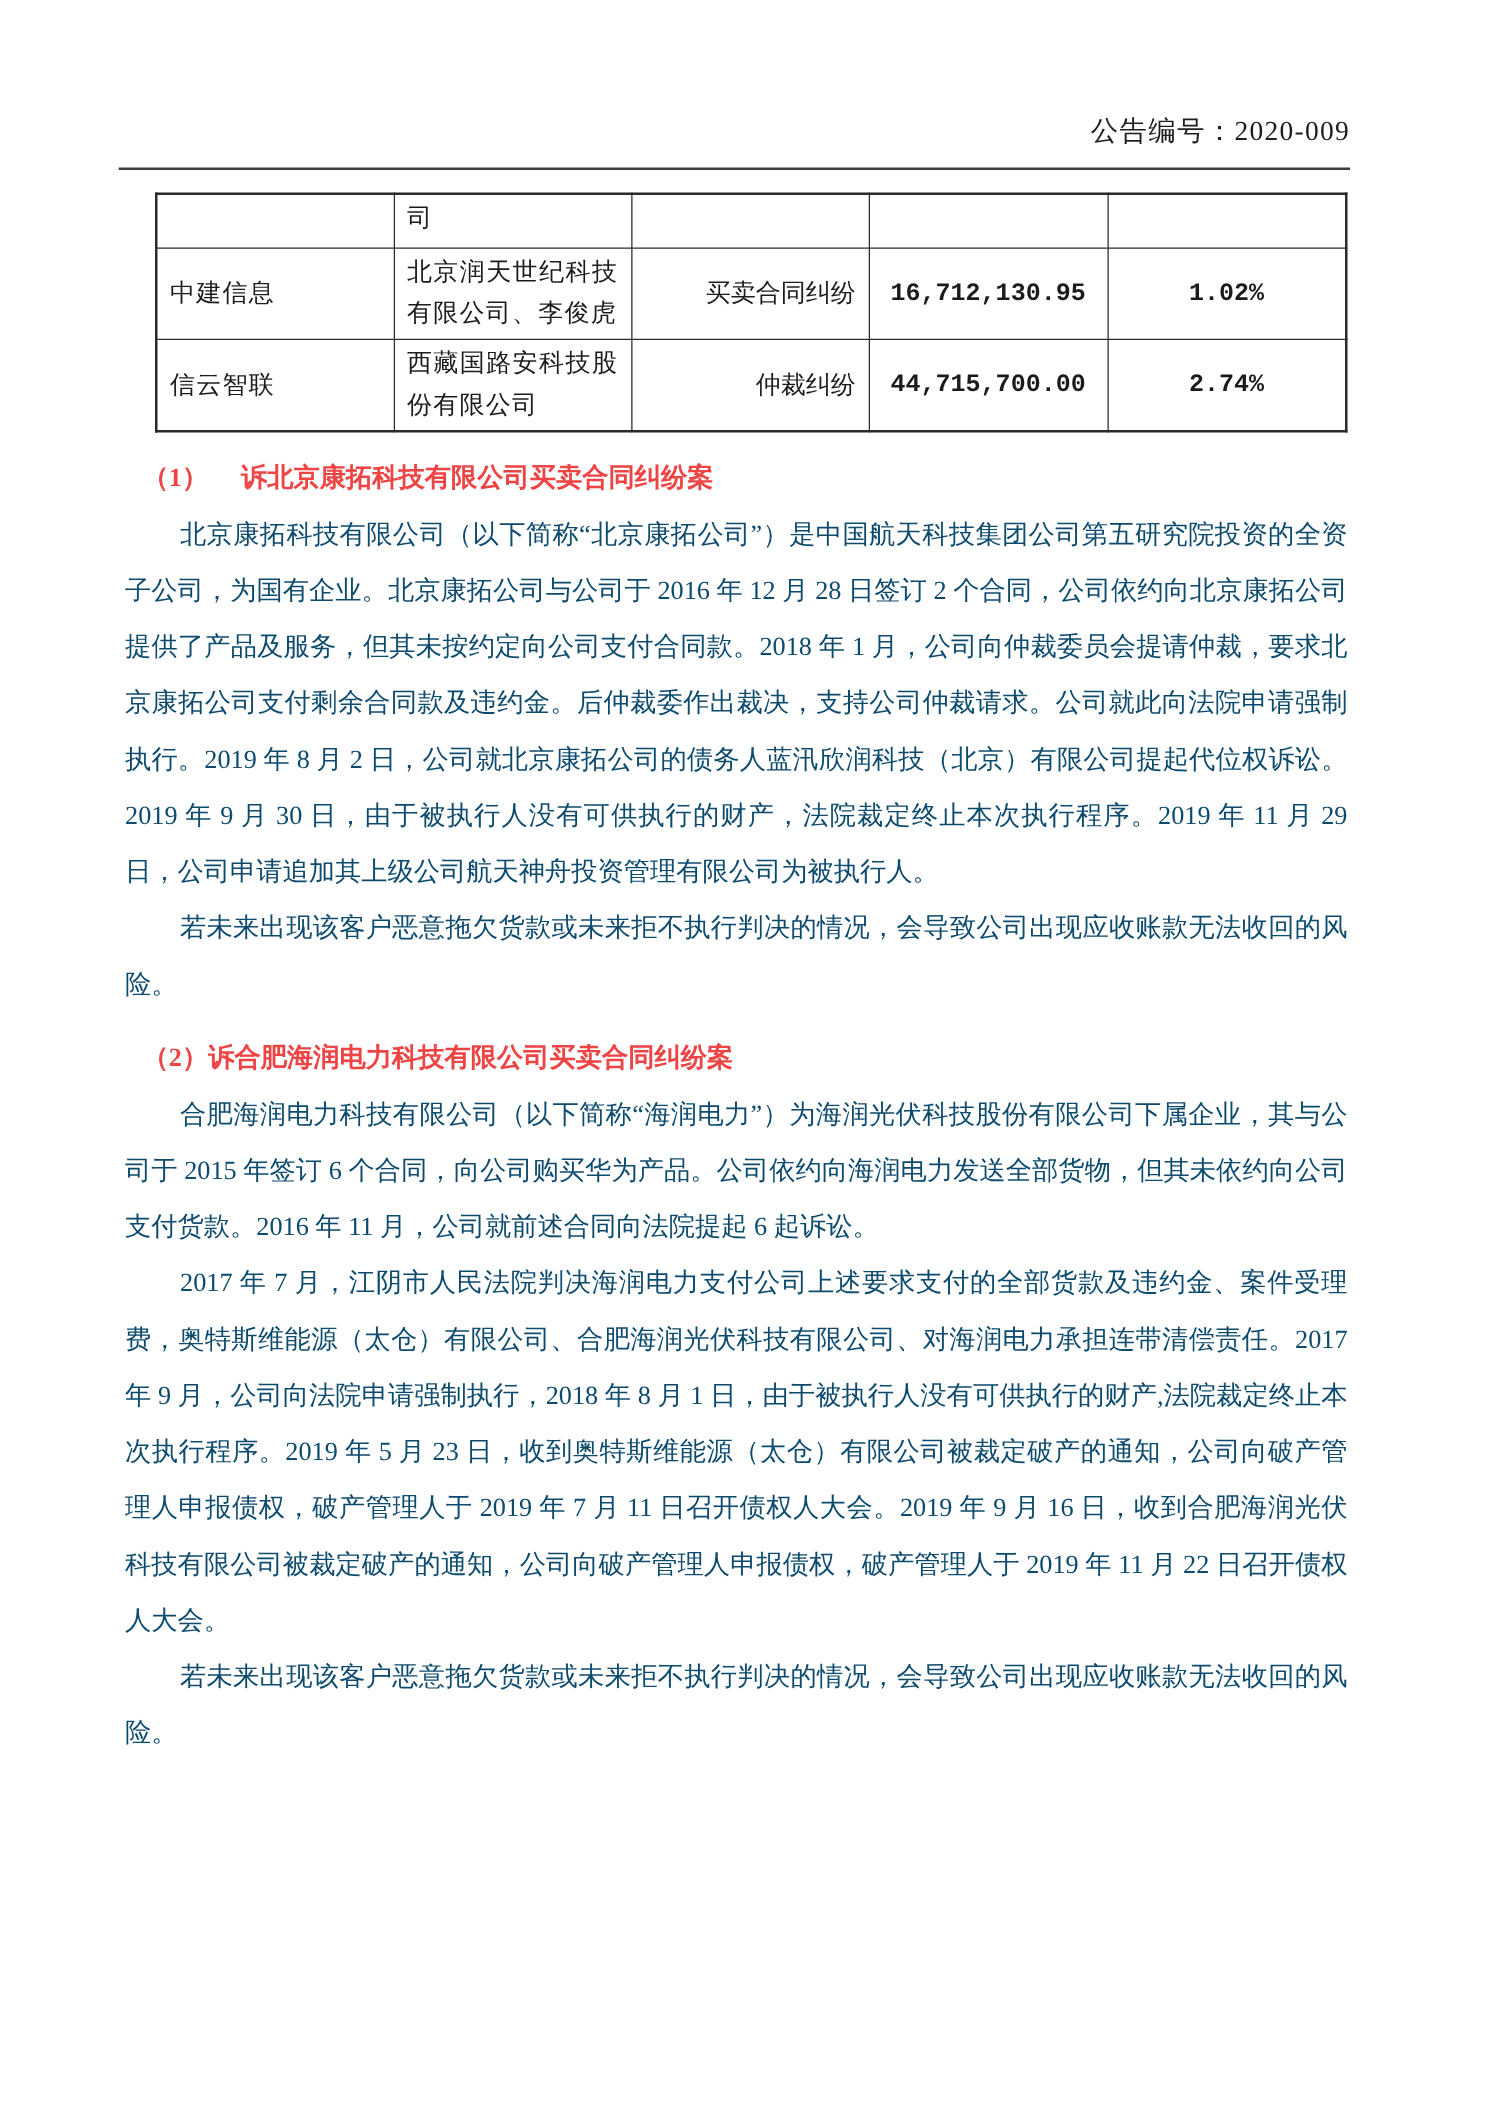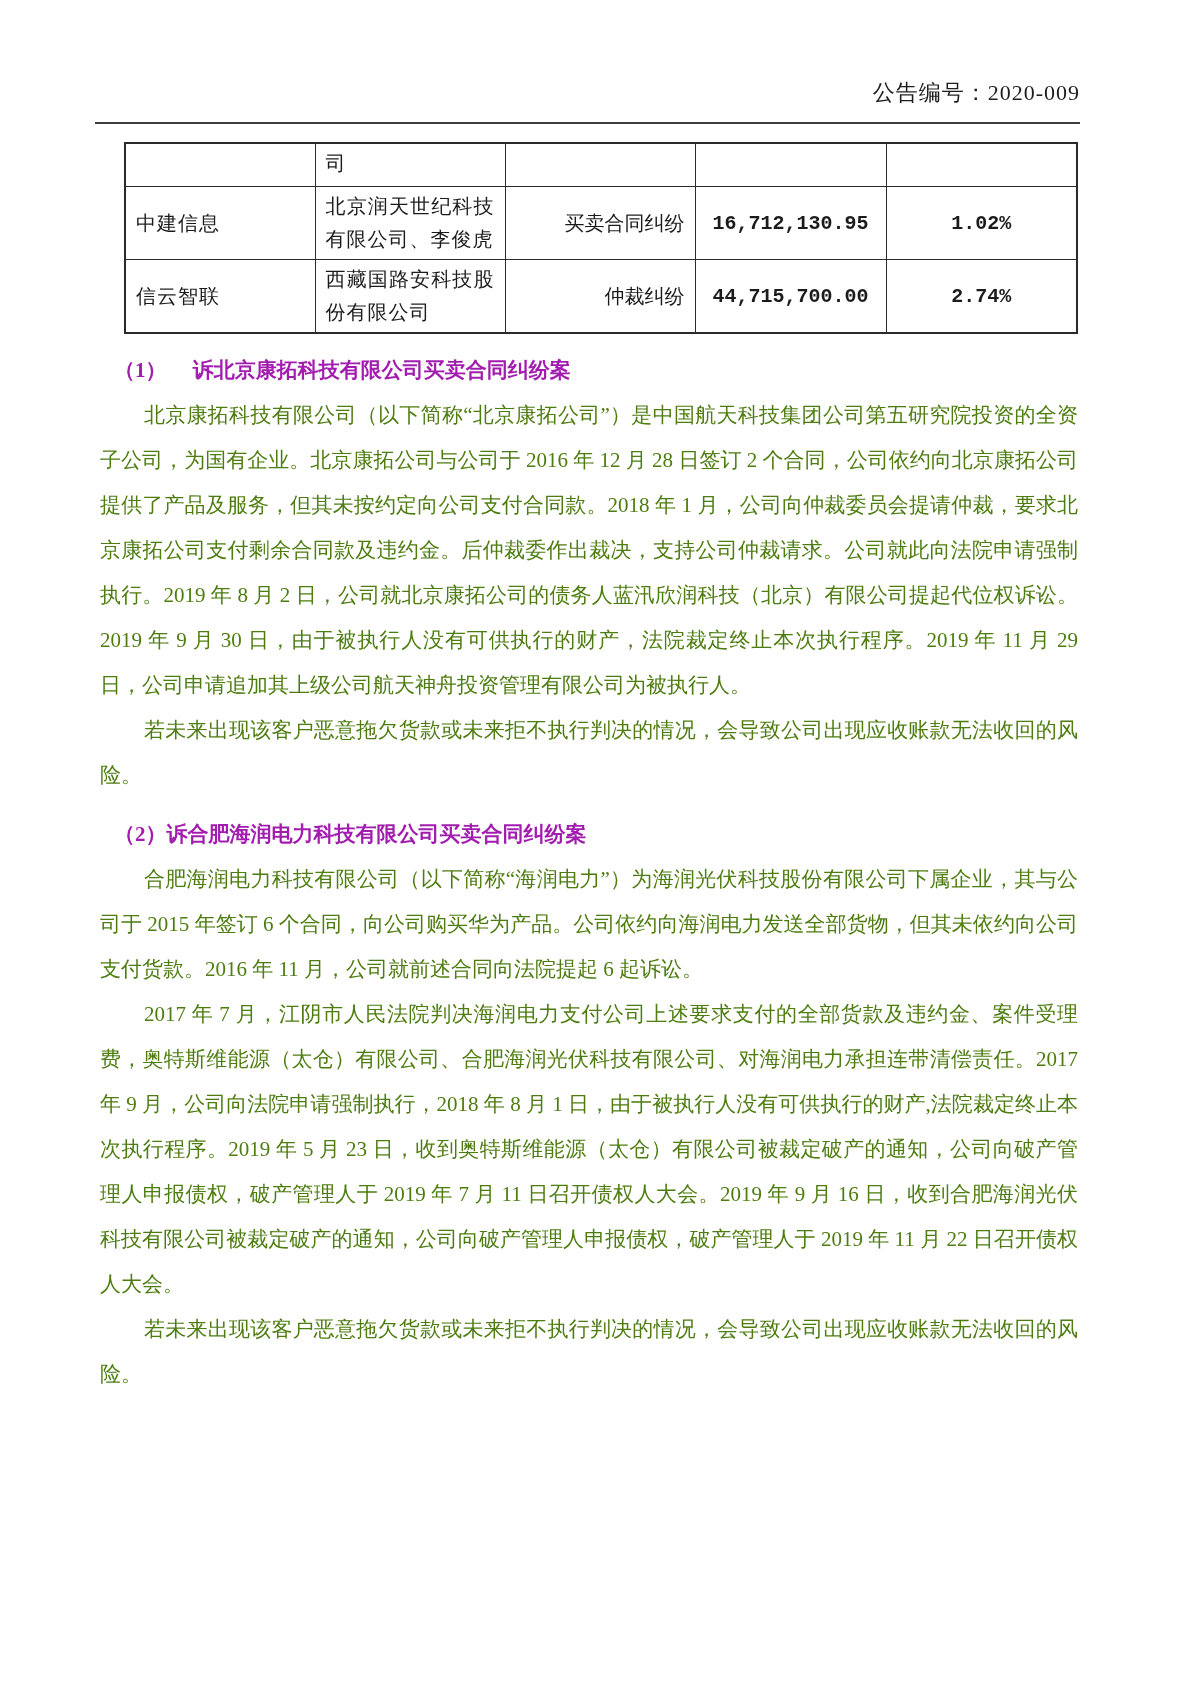--- a/index.html
+++ b/index.html
@@ -6,21 +6,21 @@
   .page {
     position: relative;
     width: 1200px;
     height: 1697px;
     background: #ffffff;
     color: #1d1d1d;
     font-family: "Liberation Serif", "DejaVu Serif", serif;
     overflow: hidden;
   }
   .page-header {
-    margin: 4px 120px 0 95px;
+    margin: 16px 120px 0 95px;
     padding: 74px 0 14px 0;
     border-bottom: 2px solid #3d3d3d;
     text-align: right;
     font-size: 22px;
     letter-spacing: 1px;
   }
   .content { margin: 0 122px 0 100px; }
 
   table.lit-table {
     border-collapse: collapse;
@@ -47,29 +47,29 @@
     padding-right: 14px;
   }
   tr.r-first td { height: 36px; vertical-align: top; }
 
   .sec-heading {
     font-size: 21px;
     font-weight: 700;
     line-height: 45px;
     margin-top: 14px;
     padding-left: 14px;
-    color: #a21caf;
+    color: #ef4444;
   }
   p.body-para {
     margin: 0;
     font-size: 21px;
     line-height: 45px;
     text-align: justify;
     text-indent: 44px;
-    color: #4d7c0f;
+    color: #0c4a6e;
   }
   .page-footer {
     position: absolute;
     left: 0;
     top: 1538px;
     width: 100%;
     text-align: center;
     font-family: "Liberation Sans", "DejaVu Sans", sans-serif;
     font-size: 20px;
     font-weight: 600;

